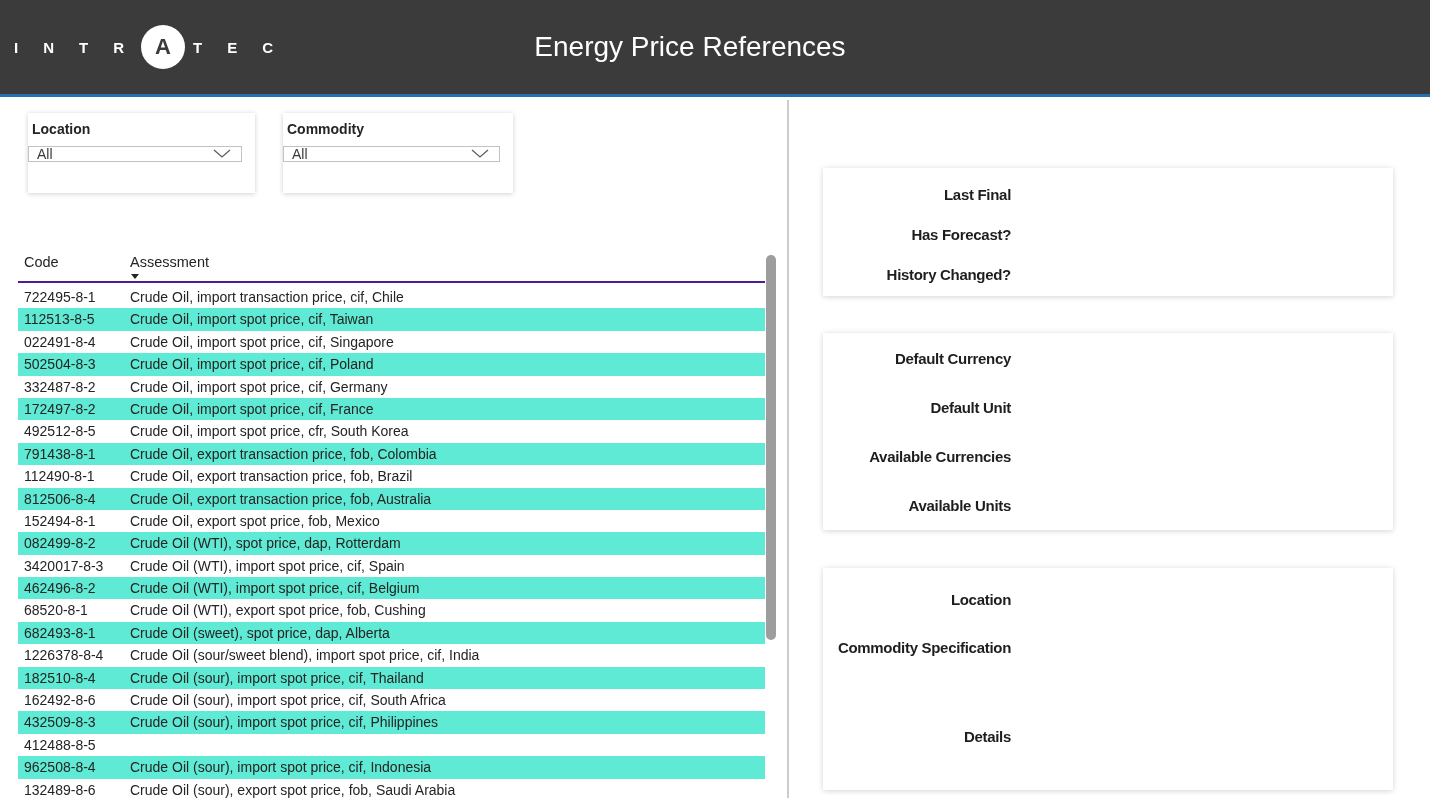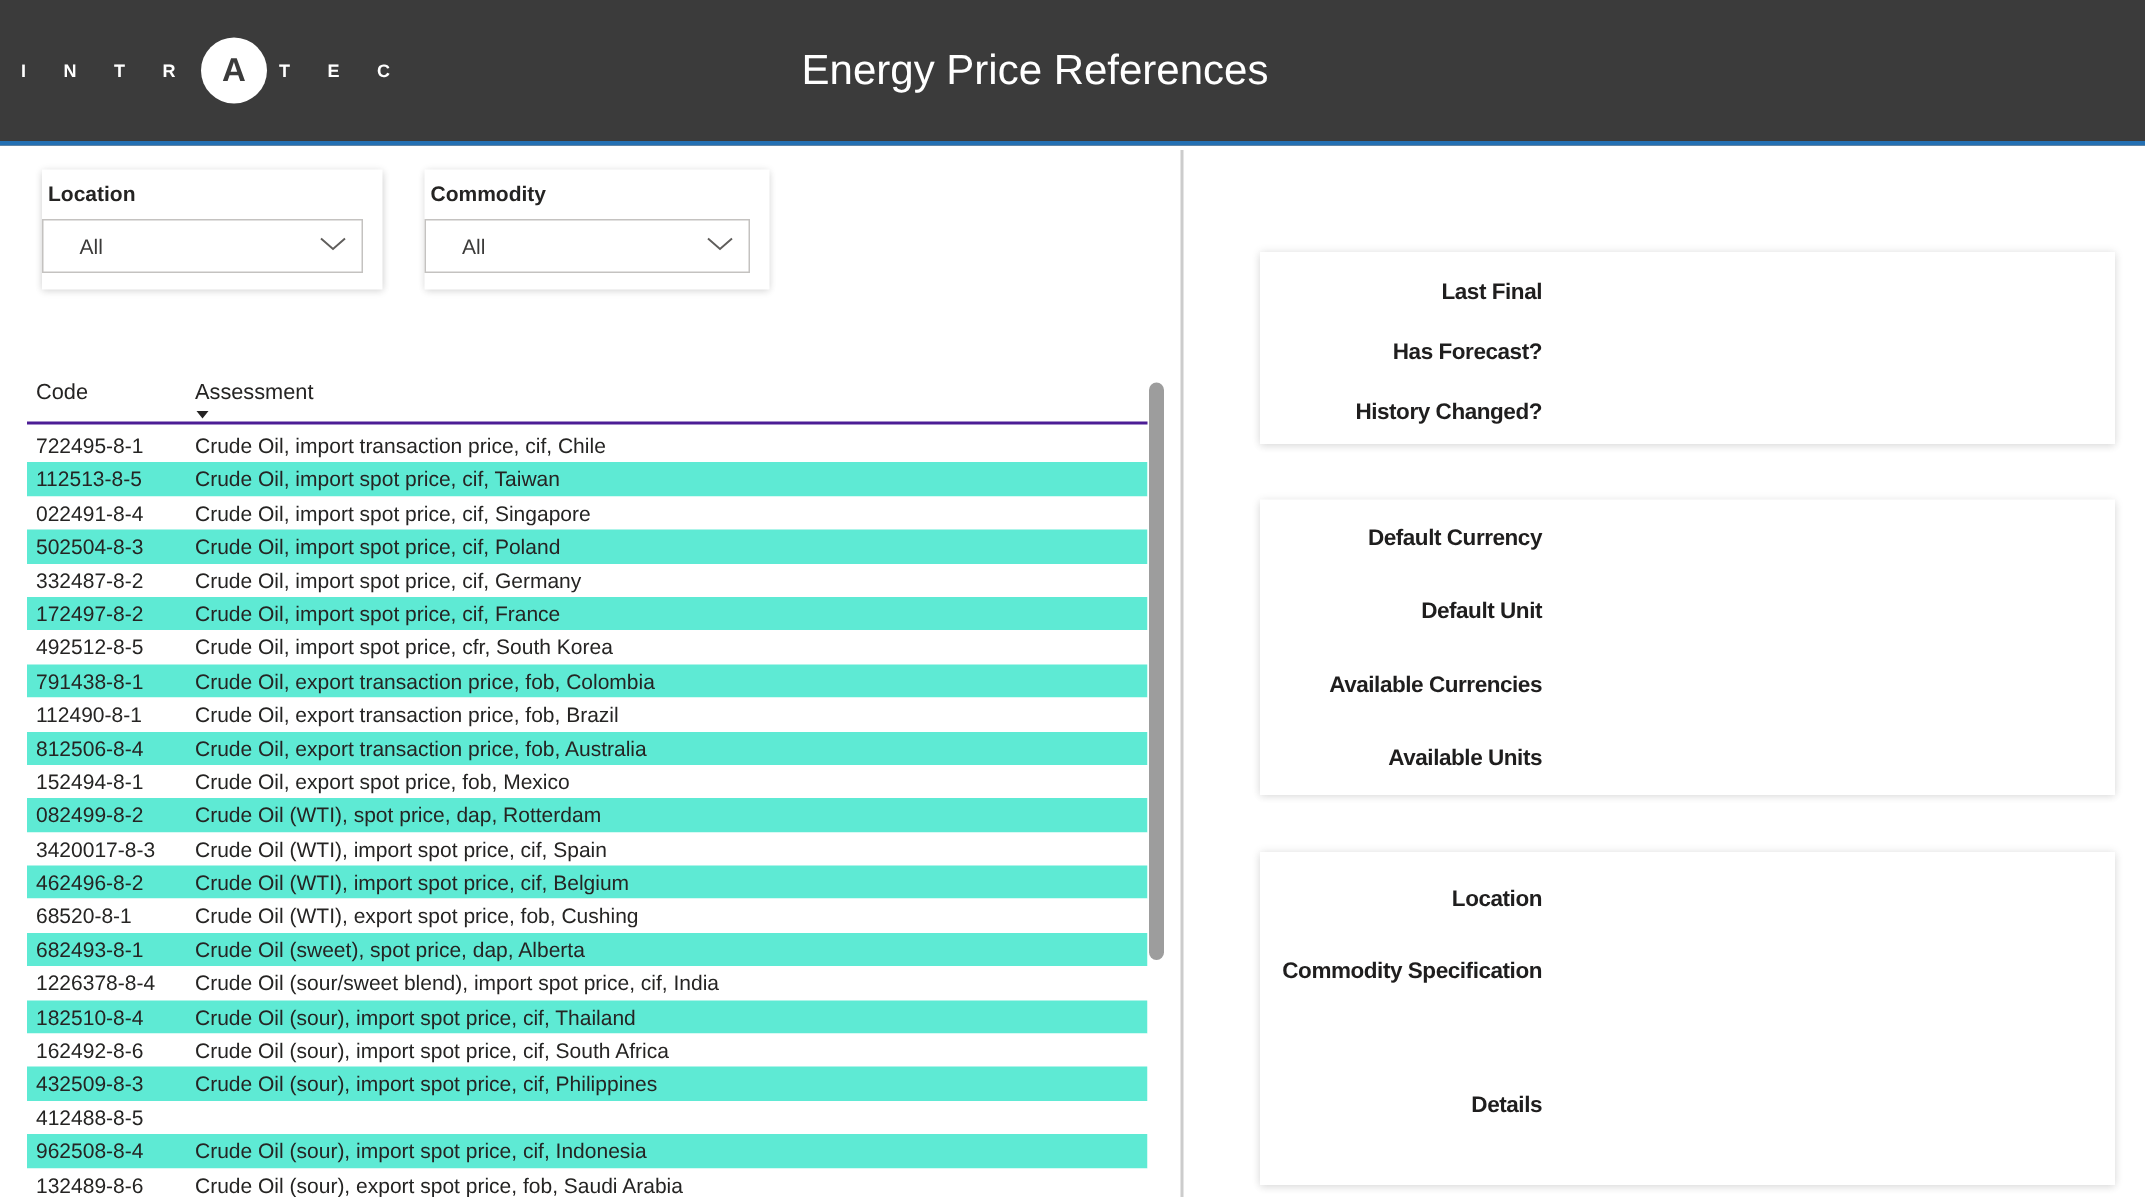--- a/index.html
+++ b/index.html
@@ -4,43 +4,43 @@
 <style>
   * { margin:0; padding:0; box-sizing:border-box; }
   html,body { width:1430px; height:798px; overflow:hidden; background:#fff;
               font-family:"Liberation Sans", sans-serif; color:#252423; }
 
   
   .app-header { position:relative; width:100%; height:97px; background:#3b3b3b;
                 border-bottom:3px solid #2470b3; }
   .logo { position:absolute; left:14px; top:50%; transform:translateY(-50%);
           display:flex; align-items:center; }
-  .logo-letters { color:#ffffff; font-size:12px; font-weight:600; letter-spacing:25px;
+  .logo-letters { color:#ffffff; font-size:15px; font-weight:600; letter-spacing:25px;
                   white-space:nowrap; }
   .logo-circle { width:44px; height:44px; border-radius:50%; background:#ffffff;
                  color:#3b3b3b; font-size:22px; font-weight:700;
                  display:flex; align-items:center; justify-content:center;
                  margin-left:-8px; margin-right:8px; }
   .page-title { position:absolute; left:690px; top:50%; transform:translate(-50%,-50%);
                 color:#ffffff; font-size:28px; font-weight:400; white-space:nowrap; }
 
   
   .main { position:absolute; top:100px; left:0; right:0; bottom:0; background:#fff; }
   .v-divider { position:absolute; left:787px; top:0; bottom:0; width:1.5px; background:#cccccc; }
 
   
   .filter-card { position:absolute; top:13px; height:80px; background:#fff;
                  box-shadow:0 0 5px rgba(0,0,0,.12), 0 2px 5px rgba(0,0,0,.08);
                  padding:8px 0 0 3px; }
   .filter-card.one { left:28px; width:227px; }
   .filter-card.two { left:283px; width:230px; }
   .filter-label { font-size:14px; font-weight:600; color:#252423; padding-left:1px; }
-  .dropdown { margin-top:9px; margin-left:-3px; width:calc(100% - 10px); height:36px;
+  .dropdown { margin-top:9px; margin-left:-3px; width:calc(100% - 10px); height:16px;
               border:1px solid #c4c2c0; background:#fff; display:flex; align-items:center;
-              justify-content:space-between; padding:0 10px 0 24px; cursor:pointer; }
+              justify-content:space-between; padding:0 10px 0 8px; cursor:pointer; }
   .dropdown-value { font-size:14px; color:#3b3a39; }
 
   
   .table-header { position:absolute; left:18px; top:150px; width:747px; height:33px;
                   border-bottom:2px solid #4c1d95; }
   .col-head { position:absolute; top:4px; font-size:14.5px; color:#252423; cursor:pointer; }
   .col-head.code { left:6px; }
   .col-head.assess { left:112px; }
   .sort-arrow { position:absolute; left:113px; top:24px; width:0; height:0;
                 border-left:4px solid transparent; border-right:4px solid transparent;
@@ -50,21 +50,21 @@
   .trow { display:flex; height:22.4px; line-height:22.4px; font-size:14px; background:#fff; }
   .trow.alt { background:#5eead4; }
   .cell { white-space:nowrap; overflow:hidden; }
   .cell.code { flex:0 0 112px; padding-left:6px; }
   .cell.assess { flex:1 1 auto; }
 
   .scroll-thumb { position:absolute; left:766px; top:155px; width:10px; height:385px;
                   background:#9d9d9d; border-radius:5px; cursor:pointer; }
 
   
-  .detail-card { position:absolute; left:840px; width:570px; background:#fff;
+  .detail-card { position:absolute; left:823px; width:570px; background:#fff;
                  box-shadow:0 0 6px rgba(0,0,0,.11), 0 2px 5px rgba(0,0,0,.07); }
   .detail-card.c1 { top:68px;  height:128px; padding-top:6px; }
   .detail-card.c2 { top:233px; height:197px; padding-top:1px; }
   .detail-card.c3 { top:468px; height:222px; padding-top:7px; }
   .frow { display:flex; align-items:center; }
   .c1 .frow { height:40px; }
   .c2 .frow { height:49px; }
   .c3 .frow { height:48px; }
   .c3 .frow:nth-child(3) { margin-top:41px; }
   .flabel { width:188px; text-align:right; font-size:15px; font-weight:700;

